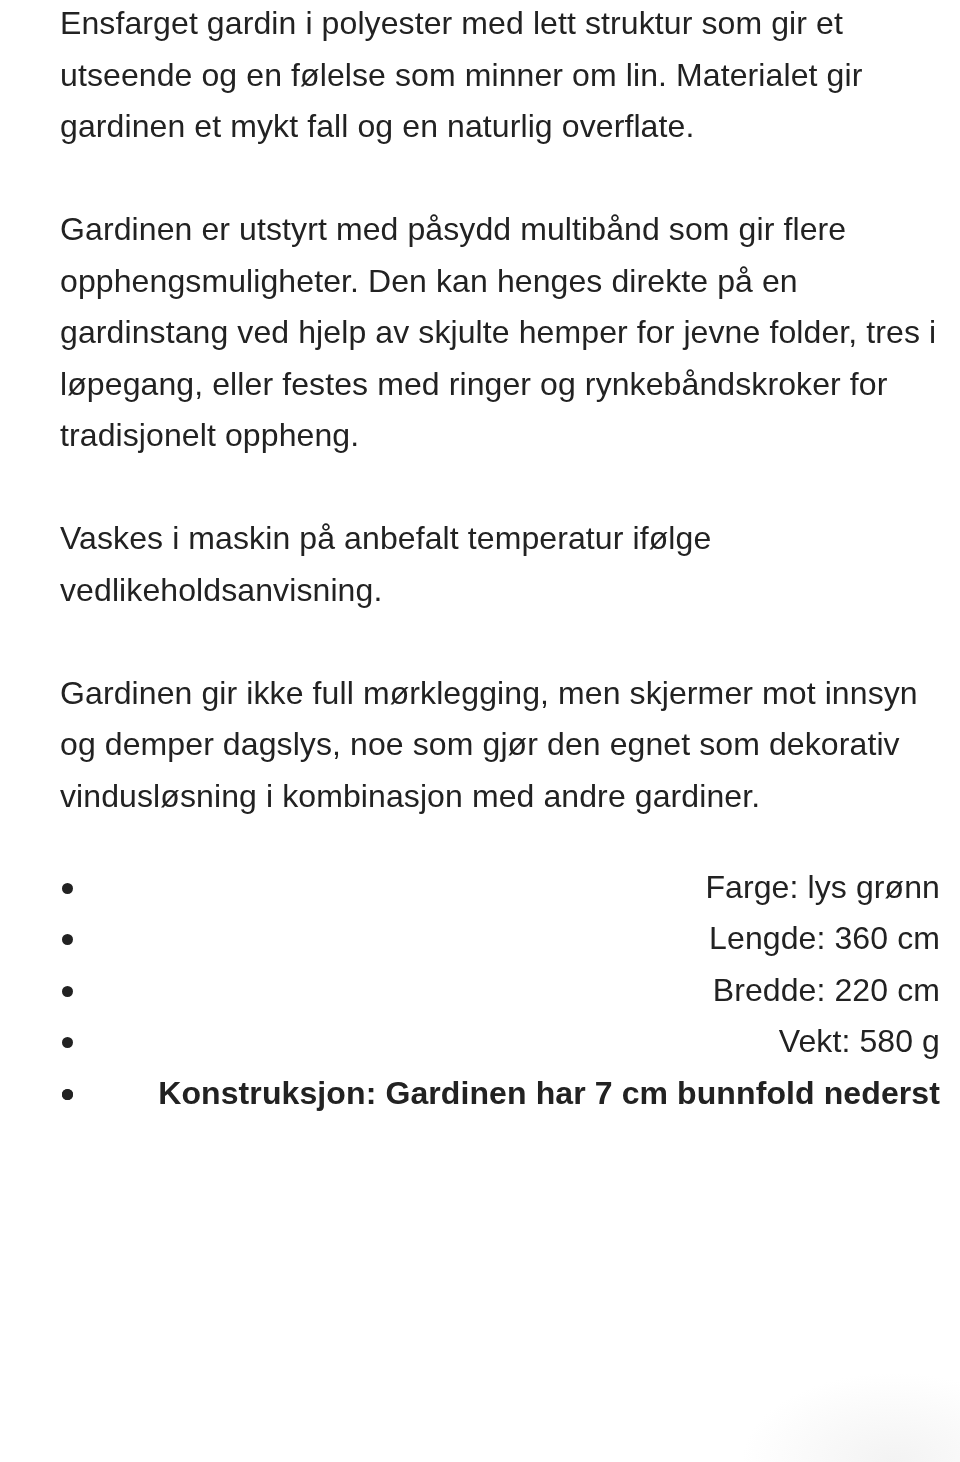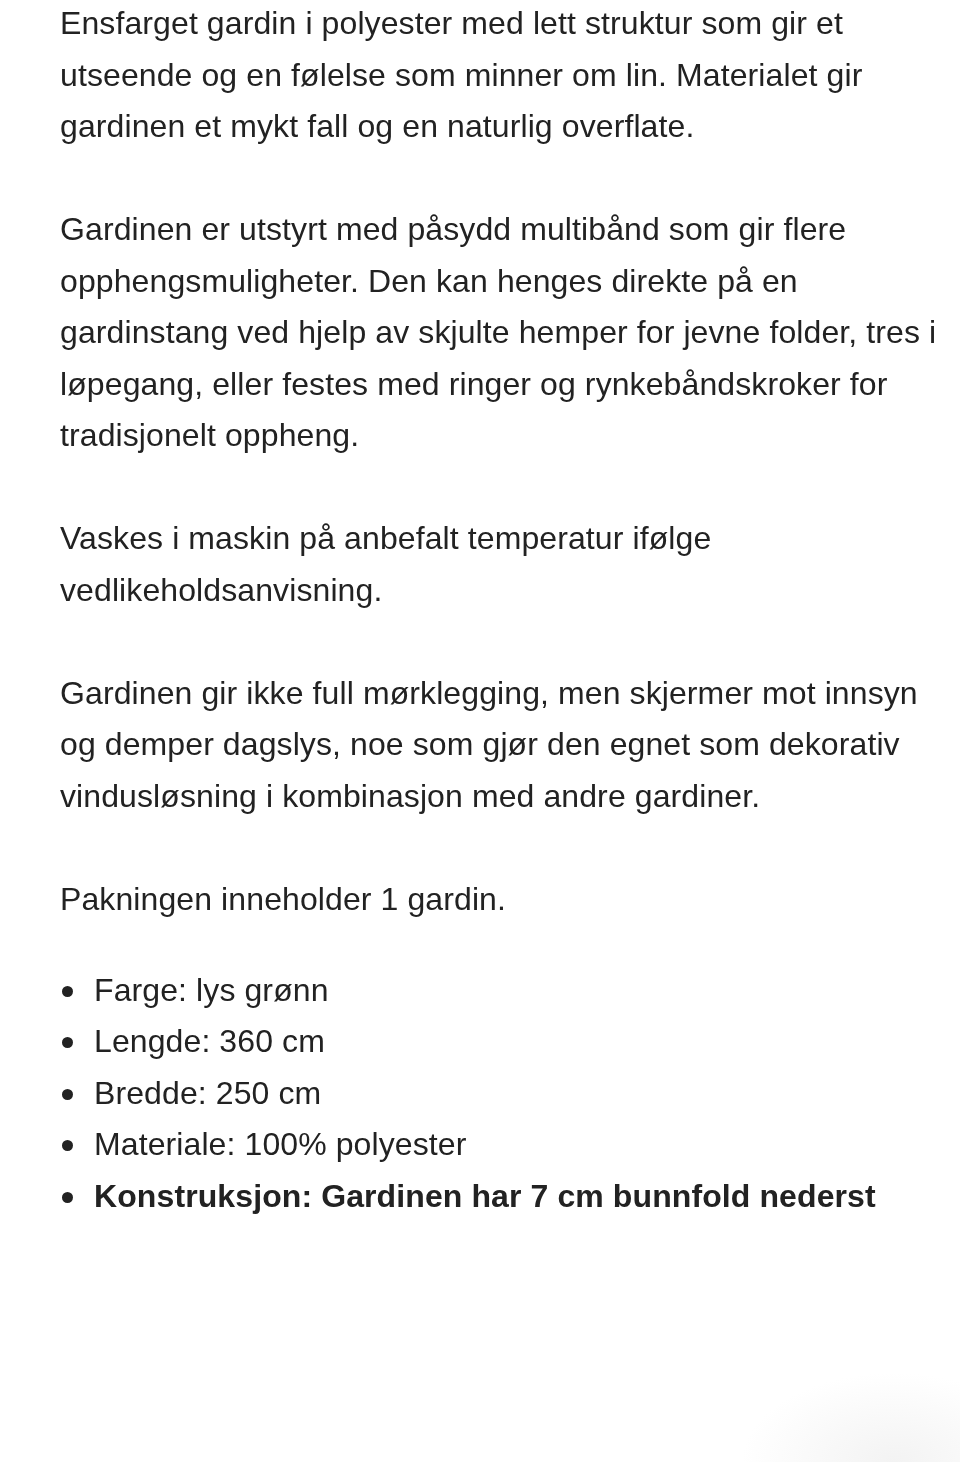--- a/index.html
+++ b/index.html
@@ -26,20 +26,21 @@
     }
     .para {
       margin: 0 0 51.5px 0;
       white-space: normal;
     }
     .specs {
       list-style: none;
       margin: 0;
       padding: 0;
       margin-top: -12px;
+      text-align: right;
     }
     .spec-item {
       position: relative;
       padding-left: 34px;
     }
     .spec-item.wrap {
       padding-left: 0;
       text-indent: 34px;
       font-weight: bold;
     }
@@ -63,38 +64,40 @@
     }
   </style>
 </head>
 <body>
 
 <div class="content">
   <p class="para">Ensfarget gardin i polyester med lett struktur som gir et utseende og en følelse som minner om lin. Materialet gir gardinen et mykt fall og en naturlig overflate.</p>
   <p class="para">Gardinen er utstyrt med påsydd multibånd som gir flere opphengsmuligheter. Den kan henges direkte på en gardinstang ved hjelp av skjulte hemper for jevne folder, tres i løpegang, eller festes med ringer og rynkebåndskroker for tradisjonelt oppheng.</p>
   <p class="para">Vaskes i maskin på anbefalt temperatur ifølge vedlikeholdsanvisning.</p>
   <p class="para">Gardinen gir ikke full mørklegging, men skjermer mot innsyn og demper dagslys, noe som gjør den egnet som dekorativ vindusløsning i kombinasjon med andre gardiner.</p>
-  <p class="para">Pakningen inneholder 1 gardin.</p>
 
   <ul class="specs">
     <li class="spec-item">
       <span class="bullet"></span>
       <span>Farge: lys grønn</span>
     </li>
     <li class="spec-item">
       <span class="bullet"></span>
       <span>Lengde: 360 cm</span>
     </li>
     <li class="spec-item">
       <span class="bullet"></span>
-      <span>Bredde: 250 cm</span>
+      <span>Bredde: 220 cm</span>
     </li>
     <li class="spec-item">
       <span class="bullet"></span>
-      <span>Materiale: 100% polyester</span>
+      <span>Vekt: 580 g</span>
+    </li>
+    <li class="spec-item">
+      <span class="bullet"></span>
     </li>
     <li class="spec-item wrap">
       <span class="bullet"></span>
       <span>Konstruksjon: Gardinen har 7 cm bunnfold nederst</span>
     </li>
   </ul>
 </div>
 
 <div class="fade"></div>
 

